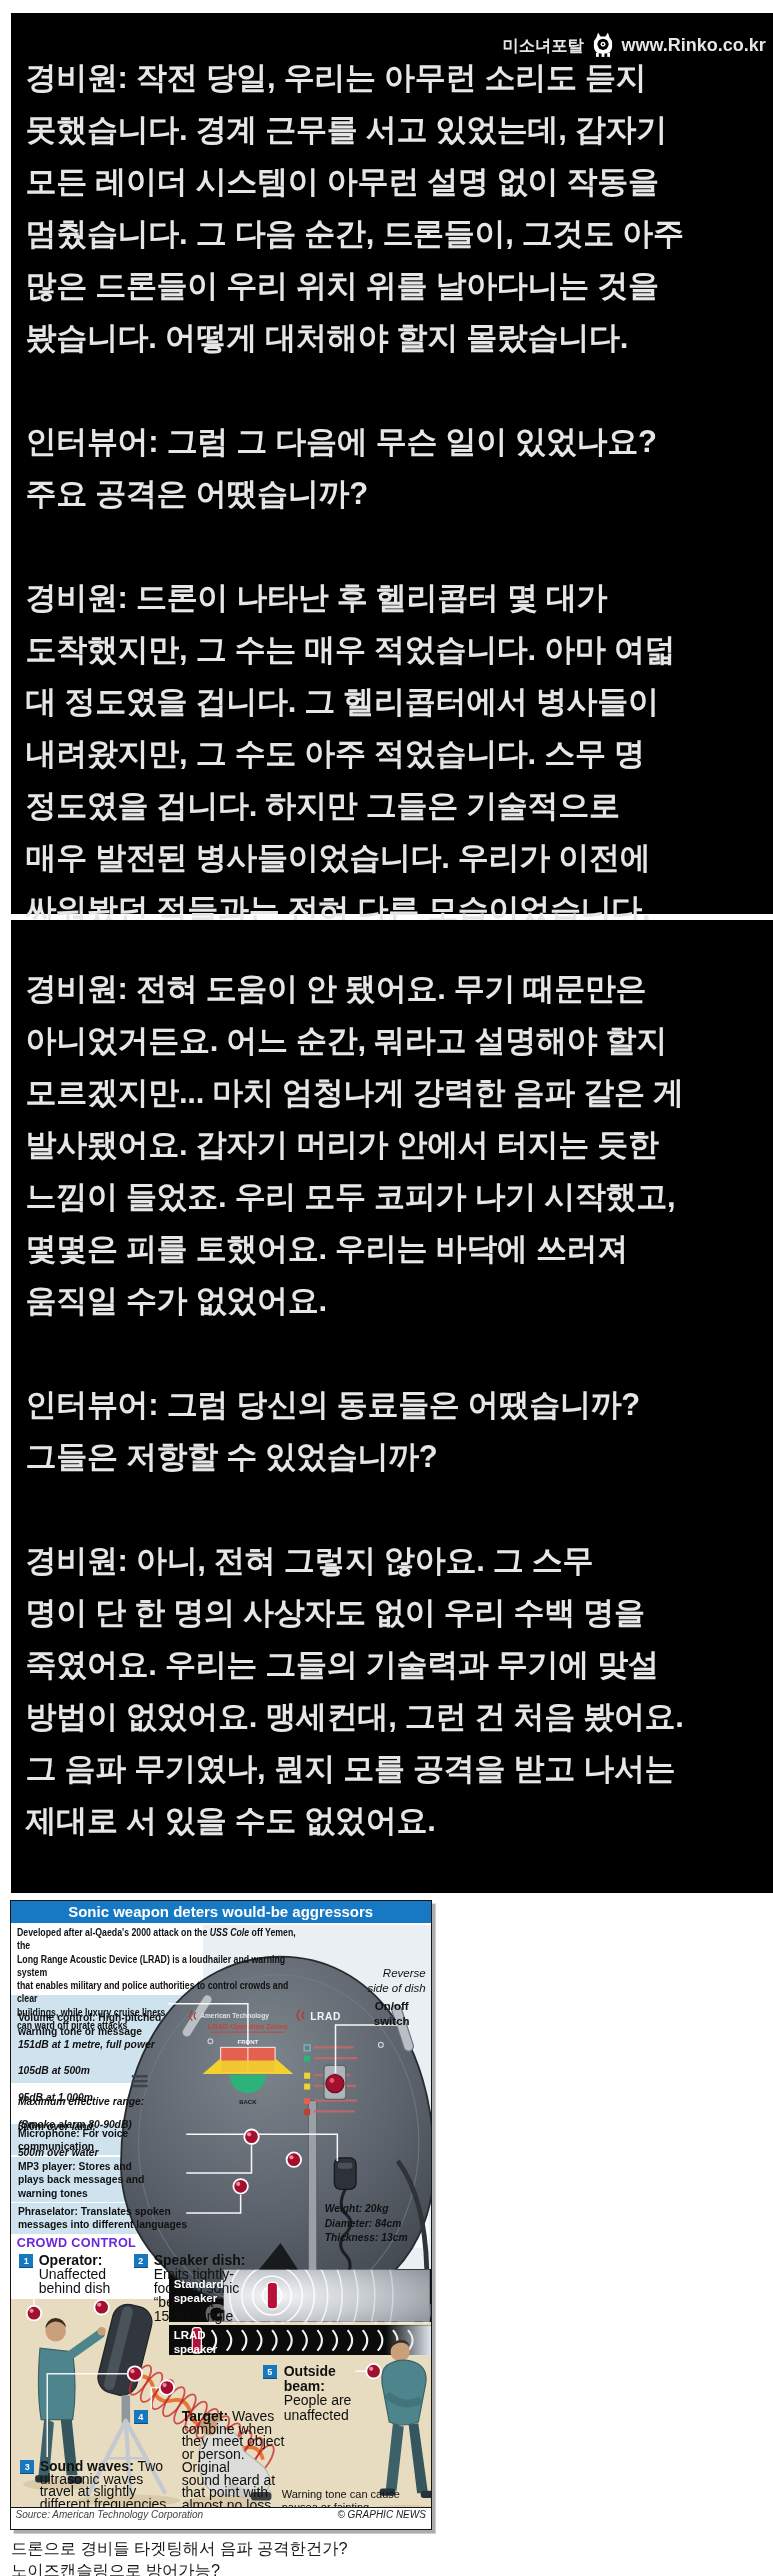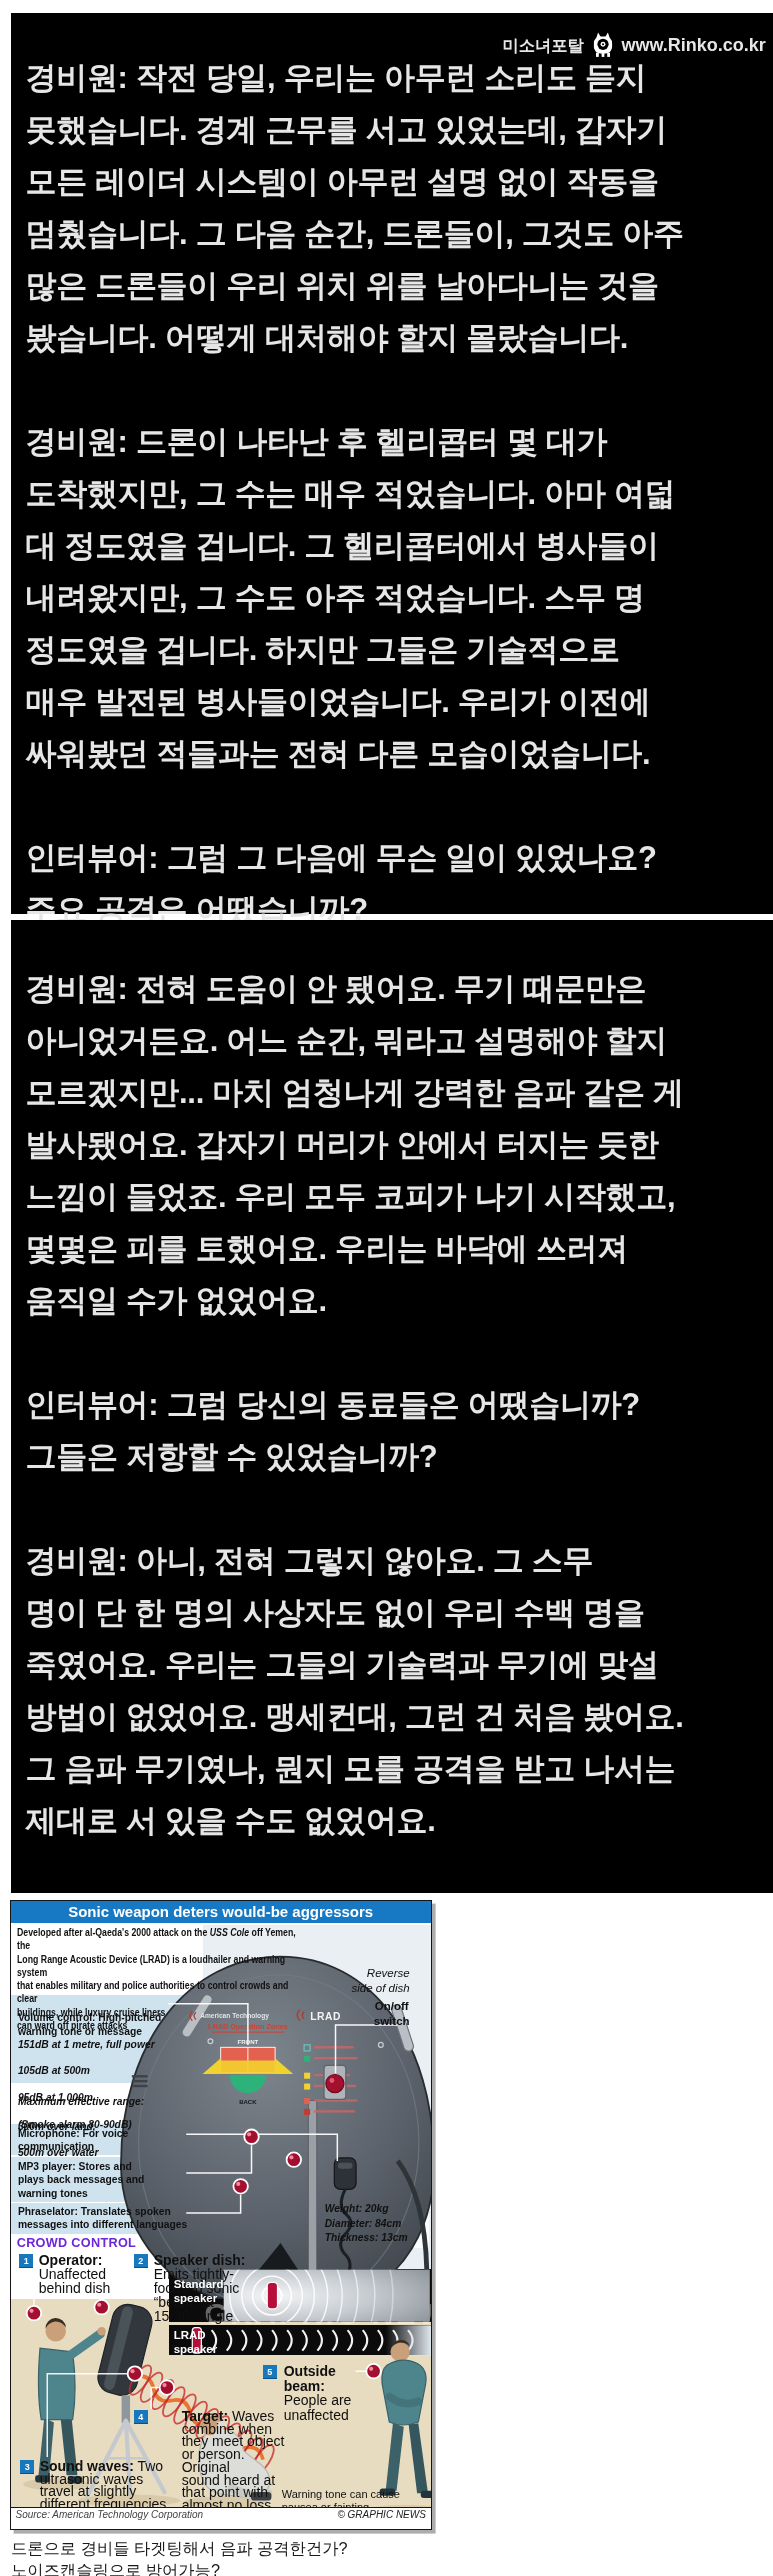--- a/index.html
+++ b/index.html
@@ -33,21 +33,21 @@
   .p-mic{left:0;top:223px;width:176px;height:31px;}
   .p-mp3{left:0;top:256px;width:176px;height:45px;}
   .p-phr{left:0;top:302px;width:192px;height:31px;}
   .box-std{left:158px;top:368px;width:262px;height:53px;background:#0b0b0b;}
   .box-lrad{left:158px;top:424px;width:262px;height:30px;background:#0b0b0b;}
   .spec-bg{left:309px;top:297px;width:109px;height:50px;background:rgba(255,255,255,.78);border-radius:4.8px;}
   .igsvg{left:0;top:0;}
   .txt{position:absolute;white-space:pre-line;line-height:13.3px;}
   .intro{left:6px;top:25px;width:338px;font-weight:bold;font-size:10.3px;line-height:13.3px;
          transform:scaleX(.85);transform-origin:0 0;}
-  .reverse{left:319px;top:65px;width:80px;font-style:italic;font-size:11.5px;text-align:right;line-height:14.5px;}
+  .reverse{left:335px;top:65px;width:80px;font-style:italic;font-size:11.5px;text-align:right;line-height:14.5px;}
   .onoff{left:347px;top:98px;width:68px;font-weight:bold;font-size:11.5px;text-align:center;line-height:14.5px;}
   .vol{left:7.2px;top:97px;width:167px;font-weight:bold;}
   .rng{left:7.2px;top:182px;width:157px;font-style:italic;font-weight:bold;line-height:12.7px;}
   .mic{left:7.2px;top:226px;width:167px;font-weight:bold;}
   .mp3{left:7.2px;top:259px;width:167px;font-weight:bold;}
   .phr{left:7.2px;top:304px;width:184px;font-weight:bold;}
   .crowd{left:6px;top:336px;font-weight:bold;font-size:12.7px;color:#6d28d9;letter-spacing:0.3px;}
   .specs{left:314px;top:301px;width:103px;font-style:italic;font-weight:bold;line-height:14.5px;}
   .chip{position:absolute;width:14px;height:14px;background:#1878be;color:#fff;font-weight:bold;
         font-size:9px;text-align:center;line-height:14px;border-bottom:1.2px solid #0d4f85;}
@@ -90,29 +90,29 @@
         <circle cx="20" cy="19" r="1.5" fill="#000"></circle>
       </svg>
       <span class="url">www.Rinko.co.kr</span>
     </div>
     <p>경비원: 작전 당일, 우리는 아무런 소리도 듣지
 못했습니다. 경계 근무를 서고 있었는데, 갑자기
 모든 레이더 시스템이 아무런 설명 없이 작동을
 멈췄습니다. 그 다음 순간, 드론들이, 그것도 아주
 많은 드론들이 우리 위치 위를 날아다니는 것을
 봤습니다. 어떻게 대처해야 할지 몰랐습니다.</p>
+    <p>인터뷰어: 그럼 그 다음에 무슨 일이 있었나요?
+주요 공격은 어땠습니까?</p>
     <p>경비원: 드론이 나타난 후 헬리콥터 몇 대가
 도착했지만, 그 수는 매우 적었습니다. 아마 여덟
 대 정도였을 겁니다. 그 헬리콥터에서 병사들이
 내려왔지만, 그 수도 아주 적었습니다. 스무 명
 정도였을 겁니다. 하지만 그들은 기술적으로
 매우 발전된 병사들이었습니다. 우리가 이전에
 싸워봤던 적들과는 전혀 다른 모습이었습니다.</p>
-    <p>인터뷰어: 그럼 그 다음에 무슨 일이 있었나요?
-주요 공격은 어땠습니까?</p>
   </section>
 
   <section class="tblock b2">
     <p>경비원: 전혀 도움이 안 됐어요. 무기 때문만은
 아니었거든요. 어느 순간, 뭐라고 설명해야 할지
 모르겠지만... 마치 엄청나게 강력한 음파 같은 게
 발사됐어요. 갑자기 머리가 안에서 터지는 듯한
 느낌이 들었죠. 우리 모두 코피가 나기 시작했고,
 몇몇은 피를 토했어요. 우리는 바닥에 쓰러져
 움직일 수가 없었어요.</p>

